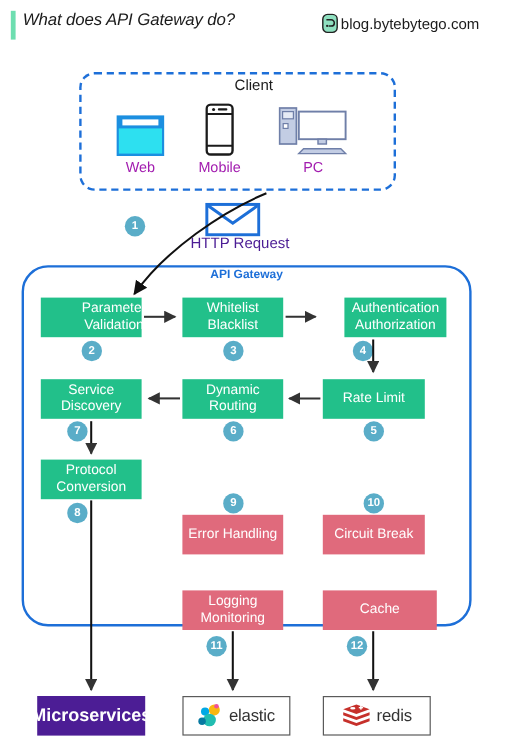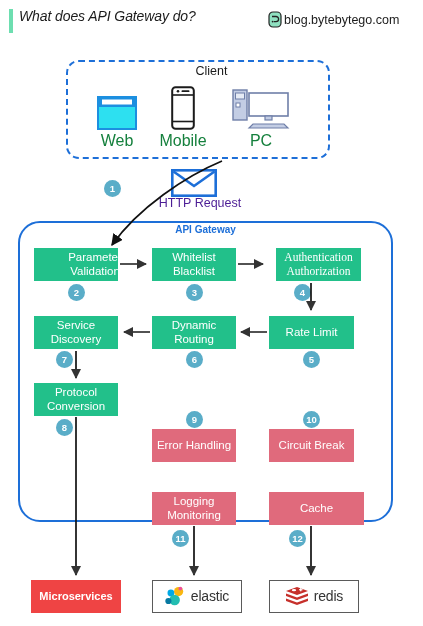--- a/index.html
+++ b/index.html
@@ -68,22 +68,22 @@
     text-align: center;
     font-size: 12.5px;
     color: #1b1b1b;
   }
   .client-item {
     position: absolute;
     width: 76px;
     text-align: center;
   }
   .client-item .cap {
-    font-size: 16px;
-    color: #15803d;
+    font-size: 12px;
+    color: #a21caf;
     display: block;
     margin-top: 2px;
   }
   .client-art {
     height: 46px;
     display: flex;
     align-items: flex-end;
     justify-content: center;
   }
   #client-web  { left: 79px;  top: 84px; }
@@ -132,23 +132,23 @@
     justify-content: center;
     text-align: center;
     color: #ffffff;
     font-size: 11.5px;
     line-height: 13.5px;
     padding: 2px;
   }
   .node.green { background: #22C08A; }
   .node.pink  { background: #E06A7C; }
   .node.blue  {
-    background: #ef4444;
+    background: #4c1d95;
     font-weight: bold;
-    font-size: 11px;
+    font-size: 15px;
   }
   .node.white {
     background: #ffffff;
     border: 1.4px solid #5a5a5a;
     color: #1b1b1b;
   }
 
   
   .badge {
     position: absolute;
@@ -260,21 +260,21 @@
   <div class="node green" style="left:34px; top:248px; width:84px; height:33px;padding-left:40px;">
     <span class="lbl">Parameter<br>Validation</span>
   </div>
   <div class="badge" style="left:68px; top:284px;">2</div>
 
   <div class="node green" style="left:152px; top:248px; width:84px; height:33px;">
     <span class="lbl">Whitelist<br>Blacklist</span>
   </div>
   <div class="badge" style="left:186px; top:284px;">3</div>
 
-  <div class="node green" style="left:276px; top:248px; width:85px; height:33px;font-family:Liberation Serif, serif;">
+  <div class="node green" style="left:287px; top:248px; width:85px; height:33px;">
     <span class="lbl">Authentication<br>Authorization</span>
   </div>
   <div class="badge" style="left:294px; top:284px;">4</div>
 
   <div class="node green" style="left:34px; top:316px; width:84px; height:33px;">
     <span class="lbl">Service<br>Discovery</span>
   </div>
   <div class="badge" style="left:56px; top:351px;">7</div>
 
   <div class="node green" style="left:152px; top:316px; width:84px; height:33px;">

